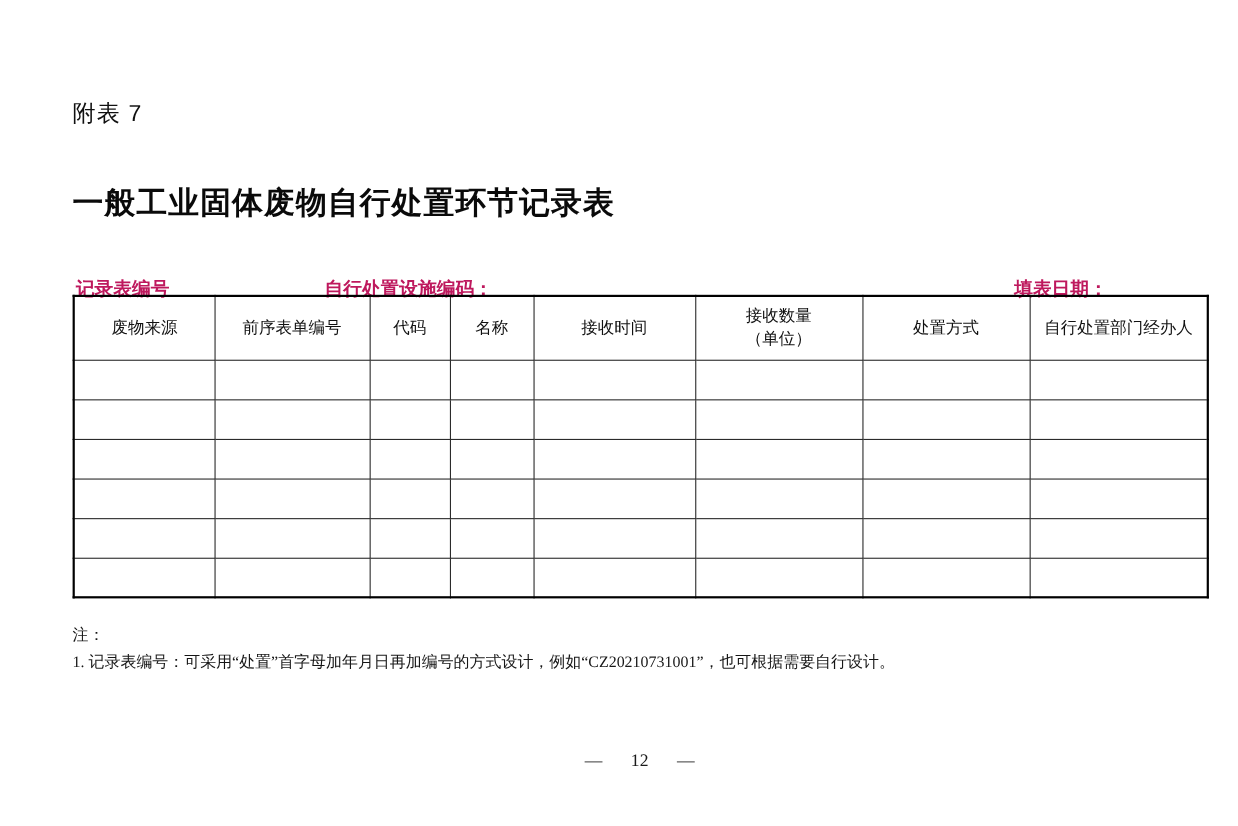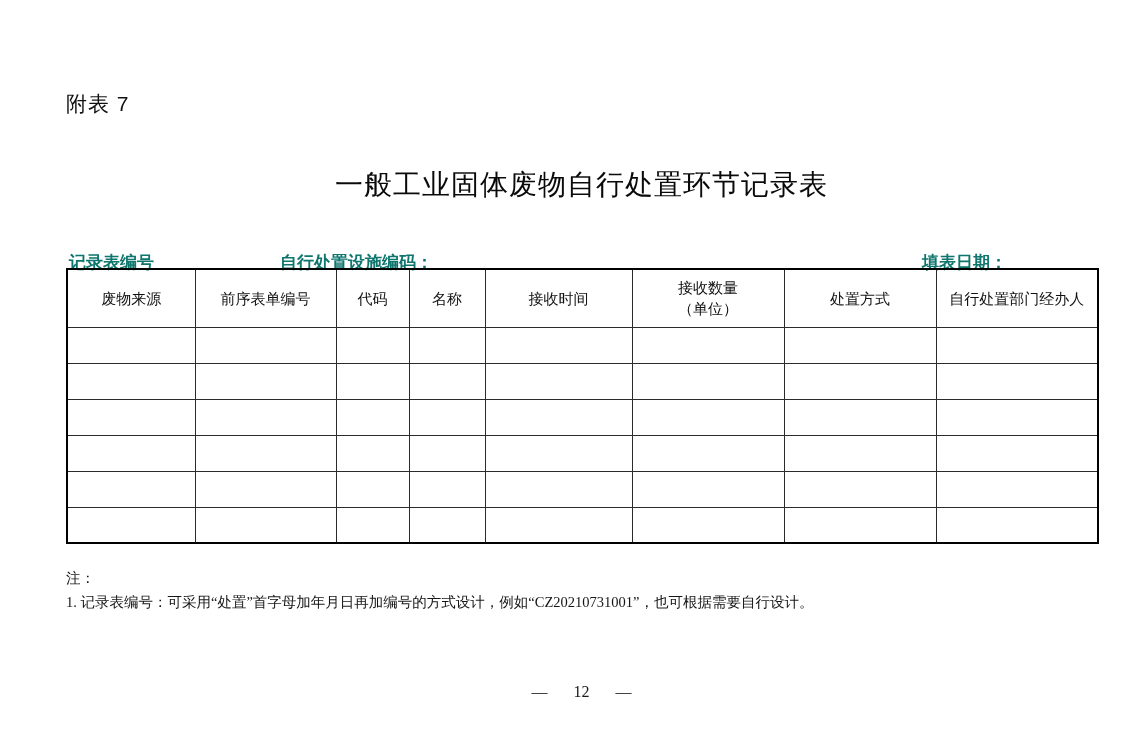--- a/index.html
+++ b/index.html
@@ -23,37 +23,37 @@
     left: 66px; top: 90px;
     font-size: 21px;
     line-height: 28px;
     letter-spacing: 1px;
     color: #111111;
   }
   .doc-title {
     position: absolute;
     left: 66px; top: 166px;
     width: 1031px;
-    text-align: center;
+    text-align: left;
     font-size: 28px;
-    font-weight: normal;
+    font-weight: bold;
     letter-spacing: 1px;
     color: #0a0a0a;
   }
   .meta-row {
     position: absolute;
     left: 0; top: 251px;
     width: 1125px; height: 24px;
     font-size: 17px;
     font-weight: bold;
-    color: #0f766e;
+    color: #be185d;
   }
   .meta-row span { position: absolute; white-space: nowrap; }
   .meta-record   { left: 69px; }
-  .meta-facility { left: 280px; }
+  .meta-facility { left: 295px; }
   .meta-manager  { left: 564px; }
   .meta-date     { left: 922px; }
 
   table.record-table {
     position: absolute;
     left: 66px; top: 268px;
     width: 1031px;
     border-collapse: collapse;
     table-layout: fixed;
     border: 2px solid #000000;

